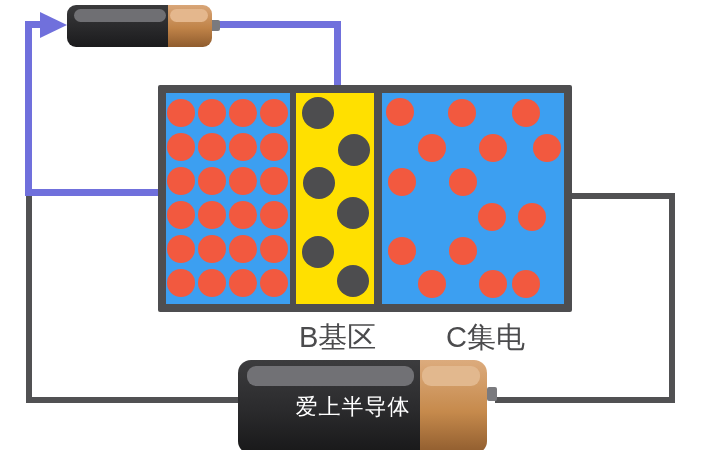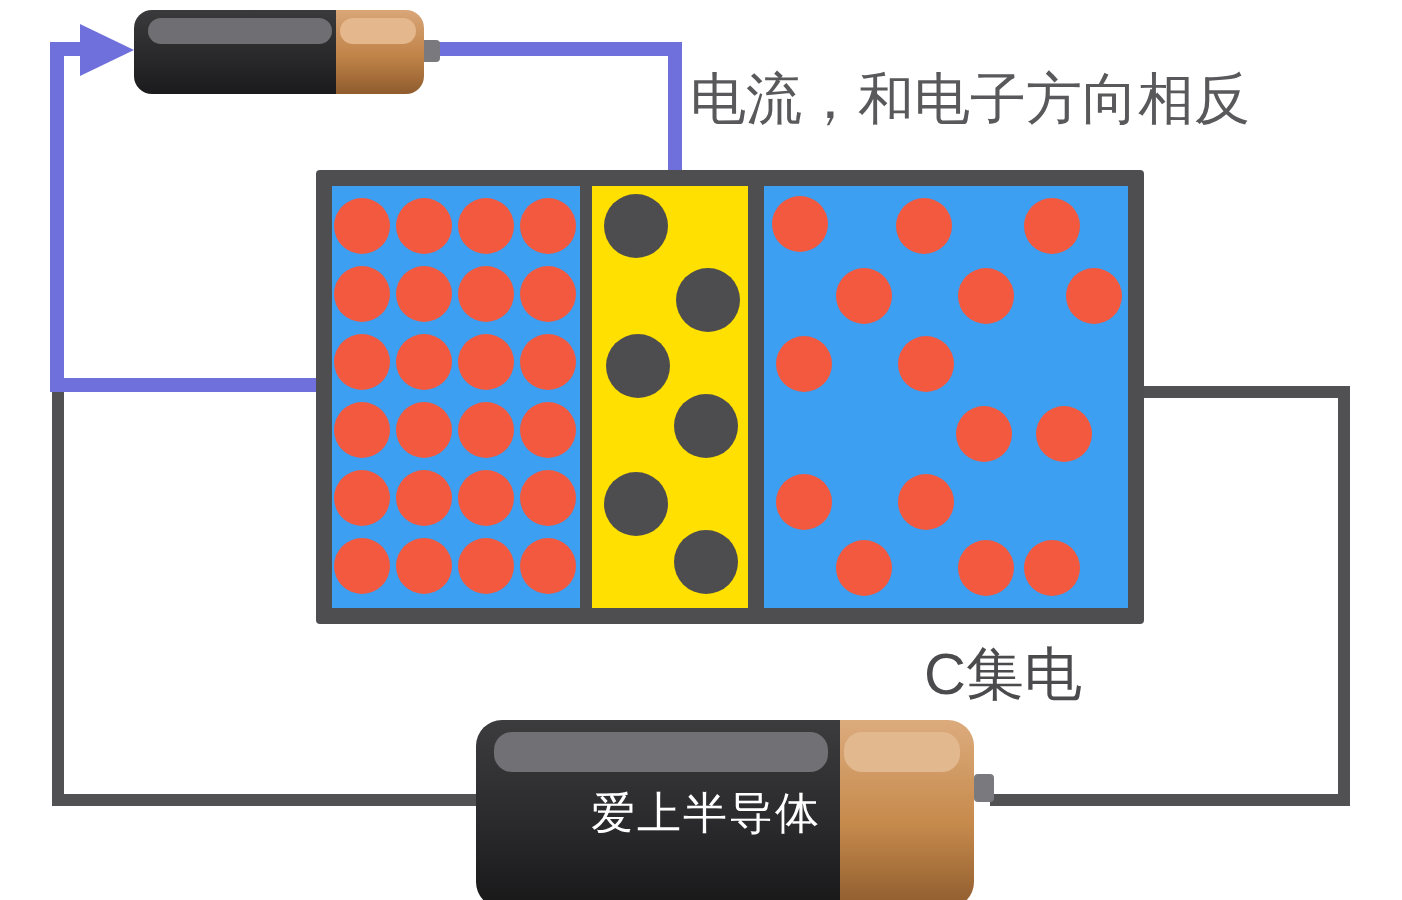--- a/index.html
+++ b/index.html
@@ -55,21 +55,21 @@
   .region-collector{left:224px;width:182px;}
   .dot{position:absolute;border-radius:50%;}
   
   .current-note{
     position:absolute;left:345px;top:31px;
     font-size:28px;color:#59595B;white-space:nowrap;
   }
   .region-label{position:absolute;top:318px;font-size:29px;color:#4B4B4D;white-space:nowrap;}
   .label-e{left:186px;}
   .label-b{left:299px;}
-  .label-c{left:462px;}
+  .label-c{left:446px;}
 </style>
 </head>
 <body>
 
 <div class="canvas">
 
   <div class="wire blue b-left-v"></div>
   <div class="wire blue b-bottom-h"></div>
   <div class="wire blue b-right-v"></div>
   <div class="wire blue b-top-l-h"></div>
@@ -83,21 +83,20 @@
   <div class="wire gray g-top-r-h"></div>
 
   <div class="battery battery-top">
     <div class="nub"></div>
     <div class="seg black"></div>
     <div class="seg tan"></div>
     <div class="hl hl-black"></div>
     <div class="hl hl-tan"></div>
   </div>
 
-  <div class="current-note">电流，和电子方向相反</div>
 
   <div class="tbox" id="tbox">
     <div class="region region-emitter" style="background: rgb(60, 159, 241);"></div>
     <div class="region region-base" style="background: rgb(255, 224, 0);"></div>
     <div class="region region-collector" style="background: rgb(60, 159, 241);"></div>
   <div class="dot" style="left: 9px; top: 14px; height: 28px; width: 28px; background: rgb(242, 89, 63);"></div>
       <div class="dot" style="left: 40px; top: 14px; height: 28px; width: 28px; background: rgb(242, 89, 63);"></div>
       <div class="dot" style="left: 71px; top: 14px; height: 28px; width: 28px; background: rgb(242, 89, 63);"></div>
       <div class="dot" style="left: 102px; top: 14px; height: 28px; width: 28px; background: rgb(242, 89, 63);"></div>
       <div class="dot" style="left: 9px; top: 48px; height: 28px; width: 28px; background: rgb(242, 89, 63);"></div>
@@ -136,20 +135,21 @@
       <div class="dot" style="left: 291px; top: 83px; height: 28px; width: 28px; background: rgb(242, 89, 63);"></div>
       <div class="dot" style="left: 320px; top: 118px; height: 28px; width: 28px; background: rgb(242, 89, 63);"></div>
       <div class="dot" style="left: 360px; top: 118px; height: 28px; width: 28px; background: rgb(242, 89, 63);"></div>
       <div class="dot" style="left: 230px; top: 152px; height: 28px; width: 28px; background: rgb(242, 89, 63);"></div>
       <div class="dot" style="left: 291px; top: 152px; height: 28px; width: 28px; background: rgb(242, 89, 63);"></div>
       <div class="dot" style="left: 260px; top: 185px; height: 28px; width: 28px; background: rgb(242, 89, 63);"></div>
       <div class="dot" style="left: 321px; top: 185px; height: 28px; width: 28px; background: rgb(242, 89, 63);"></div>
       <div class="dot" style="left: 354px; top: 185px; height: 28px; width: 28px; background: rgb(242, 89, 63);"></div>
     </div>
 
+  <div class="region-label label-b">B基区</div>
   <div class="region-label label-c">C集电</div>
 
   <div class="battery battery-bottom">
     <div class="nub"></div>
     <div class="seg black"></div>
     <div class="seg tan"></div>
     <div class="hl hl-black"></div>
     <div class="hl hl-tan"></div>
     <div class="battery-label">爱上半导体</div>
   </div>

